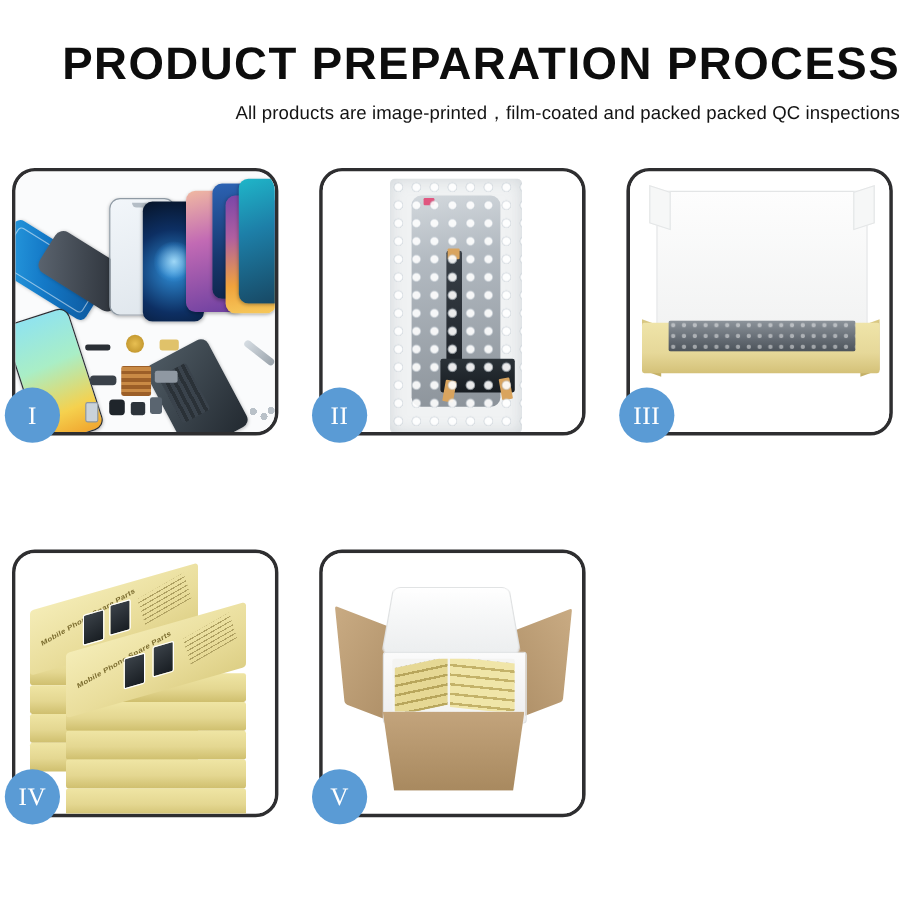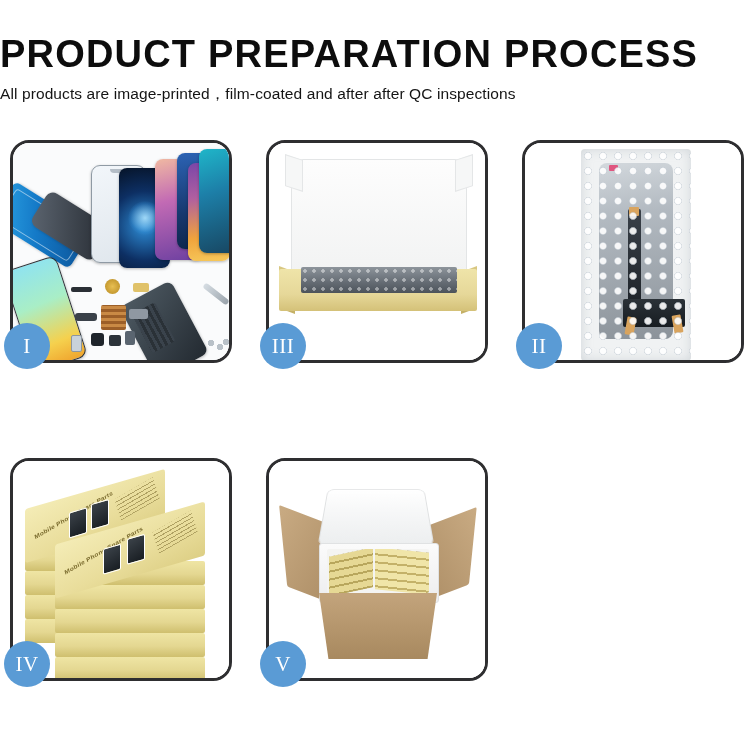--- a/index.html
+++ b/index.html
@@ -13,21 +13,21 @@
     font-family: "Liberation Sans", sans-serif;
     overflow: hidden;
     position: relative;
   }
 
   
   .header {
     position: absolute;
     top: 0; left: 0;
     width: 750px;
-    text-align: left;
+    text-align: right;
   }
   .title {
     margin: 0;
     padding-top: 34px;
     font-size: 38px;
     font-weight: bold;
     letter-spacing: 1.2px;
     color: #0d0d0d;
     font-family: "Liberation Sans", sans-serif;
     line-height: 1.08;
@@ -483,21 +483,21 @@
     width: 14px; height: 14px;
     background: rgba(140,114,80,.45);
     transform: skewY(17deg);
   }
 </style>
 </head>
 <body>
 
 <div class="header">
   <h1 class="title">PRODUCT PREPARATION PROCESS</h1>
-  <p class="subtitle">All products are image-printed，film-coated and after after QC inspections</p>
+  <p class="subtitle">All products are image-printed，film-coated and packed packed QC inspections</p>
 </div>
 
 <div class="grid">
 
   <div class="panel">
     <div class="panel-inner p1">
       <div class="ph ph-wrap"></div>
       <div class="ph ph-dark"></div>
       <div class="ph ph-glass"></div>
       <div class="ph ph-blue"></div>
@@ -517,49 +517,49 @@
       <div class="part pt-spk"></div>
       <div class="part pt-batt"></div>
       <div class="part pt-sim"></div>
       <div class="part pt-tool"></div>
       <div class="part pt-screws"></div>
     </div>
     <div class="badge">I</div>
   </div>
 
   <div class="panel">
-    <div class="panel-inner p3">
-      <div class="b3-lid"></div>
-      <div class="b3-lid-flapL"></div>
-      <div class="b3-lid-flapR"></div>
-      <div class="b3-tray-left"></div>
-      <div class="b3-tray-right"></div>
-      <div class="b3-tray"></div>
-      <div class="b3-content"></div>
-    </div>
-    <div class="badge">III</div>
-  </div>
-
-  <div class="panel">
     <div class="panel-inner p2">
       <div class="bubblepack">
         <div class="lcd"></div>
         <div class="lcd-flex"></div>
         <div class="lcd-conn"></div>
         <div class="lcd-gold-a"></div>
         <div class="lcd-gold-b"></div>
         <div class="lcd-gold-c"></div>
         <div class="lcd-pink"></div>
         <div class="bubbles"></div>
       </div>
     </div>
     <div class="badge">II</div>
   </div>
 
   <div class="panel">
+    <div class="panel-inner p3">
+      <div class="b3-lid"></div>
+      <div class="b3-lid-flapL"></div>
+      <div class="b3-lid-flapR"></div>
+      <div class="b3-tray-left"></div>
+      <div class="b3-tray-right"></div>
+      <div class="b3-tray"></div>
+      <div class="b3-content"></div>
+    </div>
+    <div class="badge">III</div>
+  </div>
+
+  <div class="panel">
     <div class="panel-inner p4">
       <div class="stack">
 
         <div class="ybox" style="left:12px; top:62px;"></div>
         <div class="ybox" style="left:12px; top:86px;"></div>
         <div class="ybox" style="left:12px; top:110px;"></div>
         <div class="ybox" style="left:12px; top:134px;"></div>
         <div class="ybox" style="left:12px; top:158px;"></div>
 
         <div class="ybox-top" style="left:12px; top:28px;">

